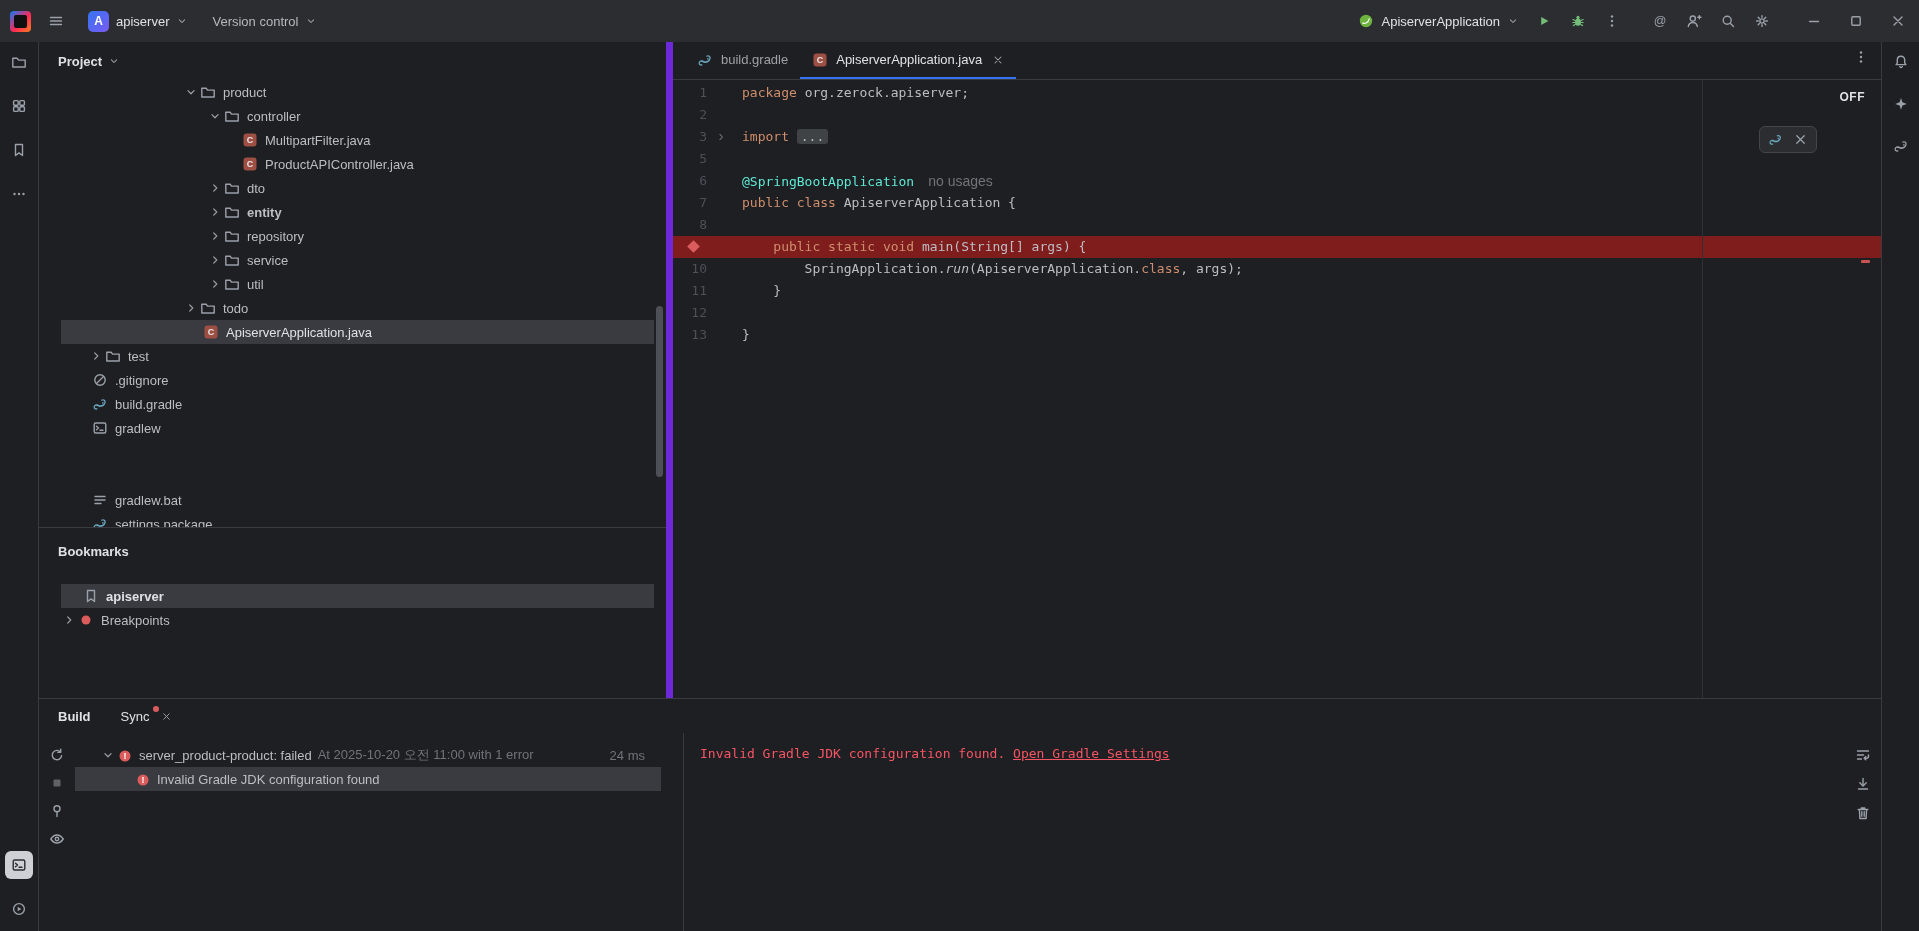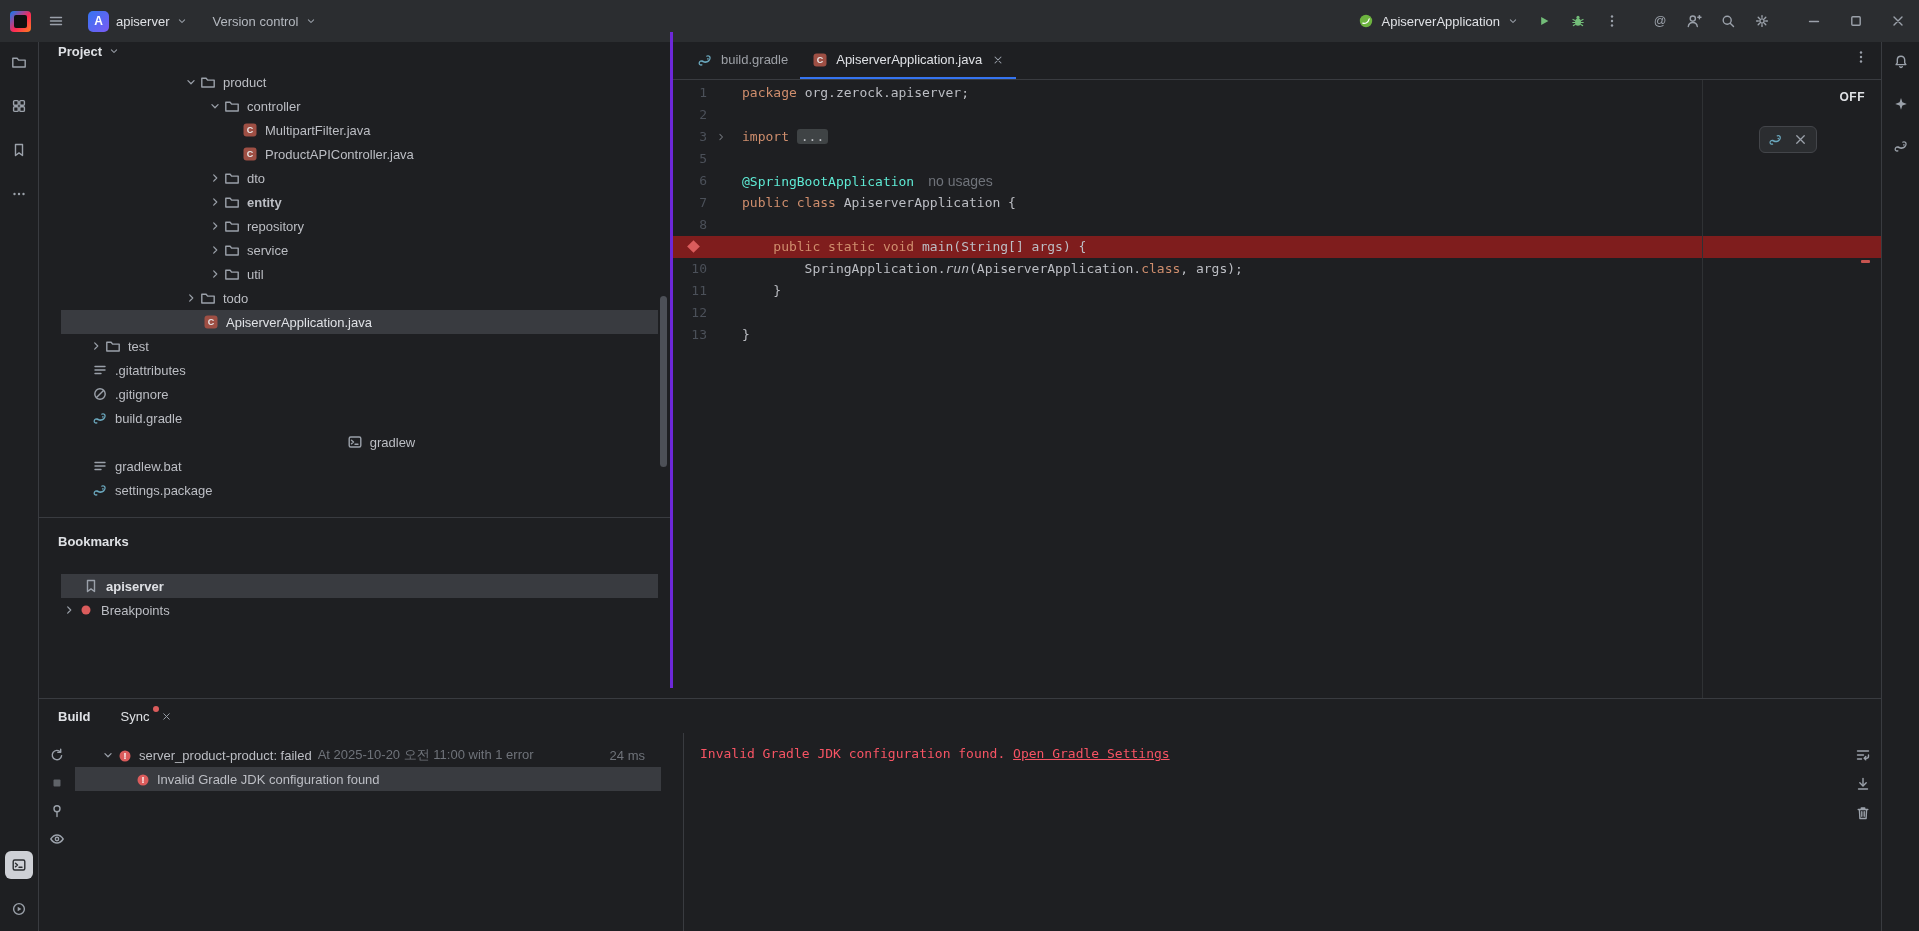--- a/index.html
+++ b/index.html
@@ -32,21 +32,21 @@
               border-right:1px solid #393b40;display:flex;flex-direction:column;align-items:center;
               padding:6px 0 8px 0;gap:16px;}
   #left-strip .spacer{margin-top:auto;}
   #right-strip{position:absolute;right:0;top:42px;bottom:0;width:38px;background:#1e1f22;
                border-left:1px solid #393b40;display:flex;flex-direction:column;align-items:center;
                padding:6px 0;gap:14px;}
   .strip-btn{width:28px;height:28px;border-radius:6px;cursor:pointer;background:none;border:none;}
   .strip-btn.active{background:#ced0d6;}
 
   
-  #left-panels{position:absolute;left:39px;top:32px;width:634px;height:656px;border-right:3px solid #6d28d9;}
+  #left-panels{position:absolute;left:39px;top:42px;width:634px;height:656px;border-right:7px solid #6d28d9;}
   #project-panel{position:relative;height:485px;overflow:hidden;}
   .panel-head{display:flex;align-items:center;gap:6px;height:38px;padding:0 0 0 19px;color:#dfe1e5;font-weight:600;}
   #project-tree{position:relative;}
   .trow{position:relative;height:24px;display:flex;align-items:center;color:#bcbec4;cursor:pointer;}
   .trow .chev{width:18px;height:16px;display:flex;align-items:center;justify-content:center;position:relative;z-index:1;}
   .trow .chev svg{width:14px;height:14px;}
   .trow .ticon{width:16px;height:16px;margin-right:7px;position:relative;z-index:1;}
   .trow .tlabel{position:relative;z-index:1;white-space:nowrap;}
   .trow.sel::before{content:"";position:absolute;left:22px;right:12px;top:0;bottom:0;background:#393b40;}
   .trow.sel .tlabel{color:#dfe1e5;}
@@ -456,54 +456,46 @@
             <span class="ticon">
               <svg viewBox="0 0 16 16" width="16" height="16">
                 <path d="M1.8 4.2h4.3l1.5 1.9h6.6V13H1.8z" stroke="#9ba1aa" stroke-width="1.4" fill="none" stroke-linecap="round" stroke-linejoin="round"></path>
               </svg>
             </span>
             <span class="tlabel">test</span>
           </div>
           <div class="trow" style="padding-left: 53px;">
             <span class="ticon">
               <svg viewBox="0 0 16 16" width="16" height="16">
-                <path d="M3 4.5h10M3 8h10M3 11.5h6" stroke="#9ba1aa" stroke-width="1.4" fill="none" stroke-linecap="round" stroke-linejoin="round"></path>
-              </svg>
-            </span>
-            <span class="tlabel">.gitattributes</span>
-          </div>
-          <div class="trow" style="padding-left: 53px;">
-            <span class="ticon">
-              <svg viewBox="0 0 16 16" width="16" height="16">
                 <circle cx="8" cy="8" r="5.2" stroke="#9ba1aa" stroke-width="1.4" fill="none" stroke-linecap="round" stroke-linejoin="round"></circle>
                 <line x1="4.5" y1="11.5" x2="11.5" y2="4.5" stroke="#9ba1aa" stroke-width="1.4" fill="none" stroke-linecap="round" stroke-linejoin="round"></line>
               </svg>
             </span>
             <span class="tlabel">.gitignore</span>
           </div>
           <div class="trow" style="padding-left: 53px;">
             <span class="ticon">
               <svg viewBox="0 0 16 16" width="16" height="16">
                 <path d="M13 4.1c-1.1-1.1-2.9-1.1-4 0l.9.9c.6-.6 1.5-.6 2.1 0 .7.7.6 2-.5 3-1.4 1.4-3.3 1.7-5 .8-1.6-.8-3.2-.6-4.2.4-1 1.1-1 2.8.1 3.8.9.9 2.4.9 3.3.1l-.9-1c-.5.4-1.1.4-1.6-.1-.5-.5-.5-1.3 0-1.8.6-.6 1.5-.5 2.6.1 2.2 1.1 4.7.7 6.5-1.1 1.7-1.7 1.8-4 .7-5.1z" fill="#6ba8be"></path>
                 <circle cx="10.9" cy="6.9" r=".8" fill="#6ba8be"></circle>
               </svg>
             </span>
             <span class="tlabel">build.gradle</span>
           </div>
-          <div class="trow" style="padding-left: 53px; justify-content: center;">
+          <div class="trow" style="padding-left: 53px;">
             <span class="ticon">
               <svg viewBox="0 0 16 16" width="16" height="16">
                 <rect x="2.2" y="3" width="11.6" height="10" rx="1.5" stroke="#9ba1aa" stroke-width="1.4" fill="none" stroke-linecap="round" stroke-linejoin="round"></rect>
                 <polyline points="4.5,6.2 6.5,8 4.5,9.8" stroke="#9ba1aa" stroke-width="1.4" fill="none" stroke-linecap="round" stroke-linejoin="round"></polyline>
                 <line x1="8" y1="10.3" x2="11" y2="10.3" stroke="#9ba1aa" stroke-width="1.4" fill="none" stroke-linecap="round" stroke-linejoin="round"></line>
               </svg>
             </span>
             <span class="tlabel">gradlew</span>
           </div>
-          <div class="trow" style="padding-left: 53px;">
+          <div class="trow" style="padding-left: 53px; margin-top: 48px;">
             <span class="ticon">
               <svg viewBox="0 0 16 16" width="16" height="16">
                 <path d="M3 4.5h10M3 8h10M3 11.5h6" stroke="#9ba1aa" stroke-width="1.4" fill="none" stroke-linecap="round" stroke-linejoin="round"></path>
               </svg>
             </span>
             <span class="tlabel">gradlew.bat</span>
           </div>
           <div class="trow" style="padding-left: 53px;">
             <span class="ticon">
               <svg viewBox="0 0 16 16" width="16" height="16">

